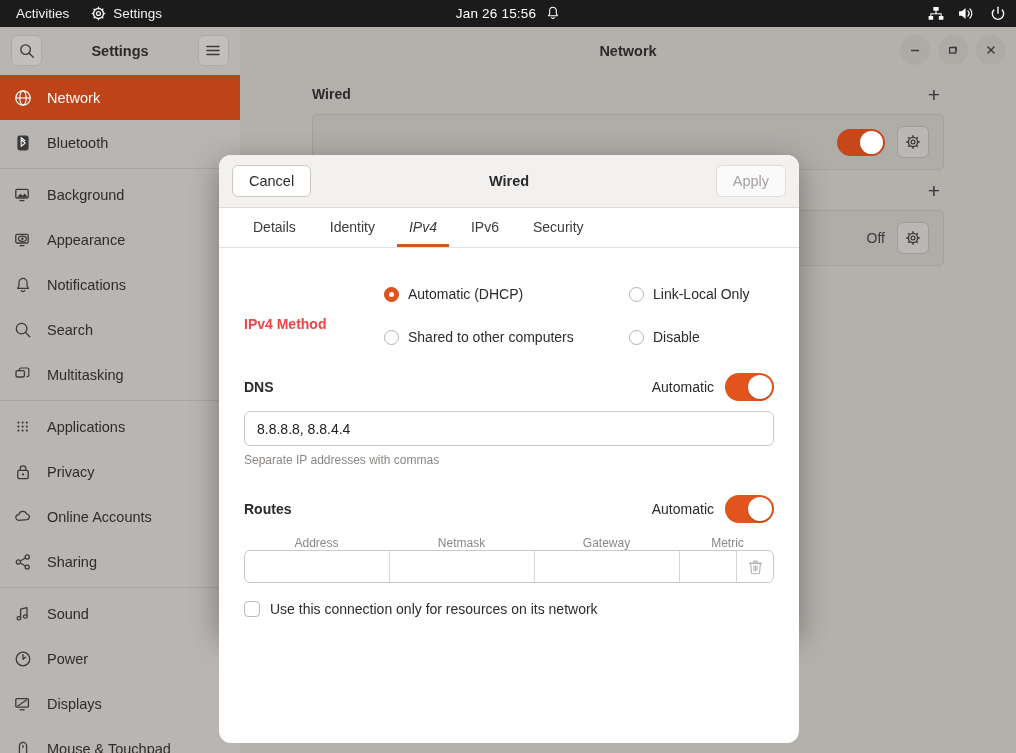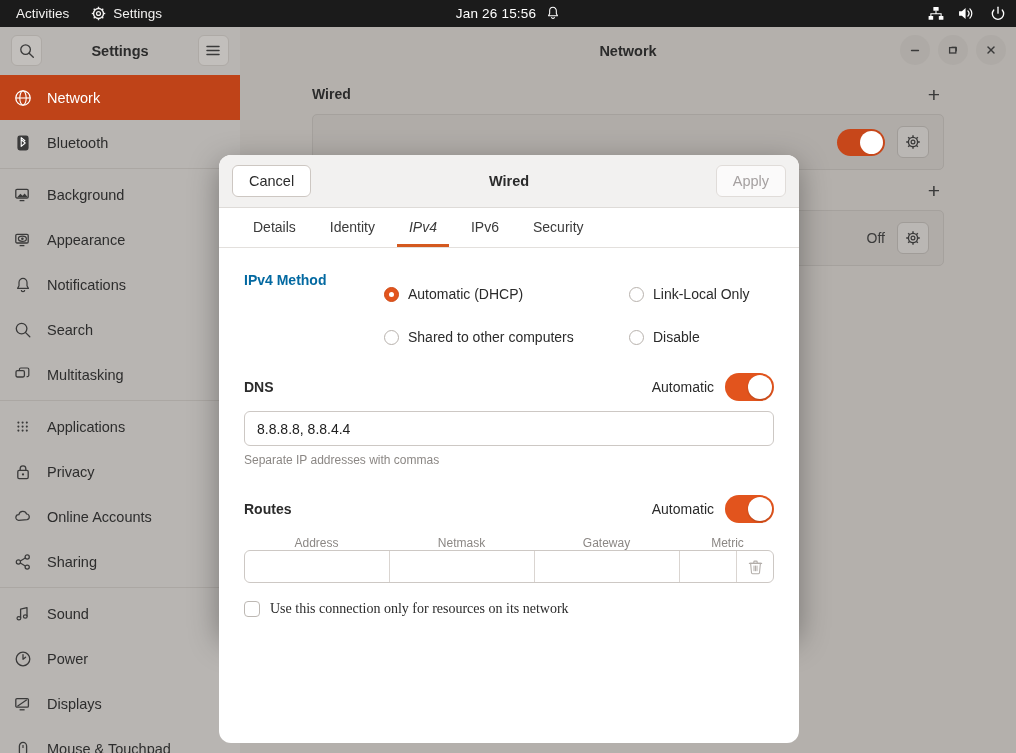--- a/index.html
+++ b/index.html
@@ -333,24 +333,25 @@
     flex: 1 1 auto;
     padding: 22px 25px 0 25px;
     box-sizing: border-box;
     overflow: hidden;
   }
 
   .method-row { display: flex; }
   .field-label {
     font-size: 14px;
     font-weight: bold;
-    color: #0369a1;
+    color: #ef4444;
     width: 140px;
     flex: 0 0 140px;
     padding-top: 2px;
+    margin-top: 44px;
   }
   .radio-col { display: flex; flex-direction: column; gap: 11px; }
   .radio-col.col1 { flex: 0 0 245px; }
   .radio-opt {
     display: flex;
     align-items: center;
     gap: 9px;
     font-size: 14px;
     color: #2b2b2b;
     margin-top: 16px;
@@ -479,21 +480,21 @@
     margin-top: 18px;
   }
   .checkbox {
     width: 16px; height: 16px;
     border: 1px solid #bdb8b3;
     border-radius: 4px;
     background: #ffffff;
     box-sizing: border-box;
     flex: 0 0 16px;
   }
-  .check-label { font-size: 14px; color: #2b2b2b; font-family: Liberation Serif, serif; }
+  .check-label { font-size: 14px; color: #2b2b2b; }
 
   svg { display: block; }
 </style>
 </head>
 <body>
 
 <div id="screen">
 
   <div class="topbar">
     <div class="topbar-left">

